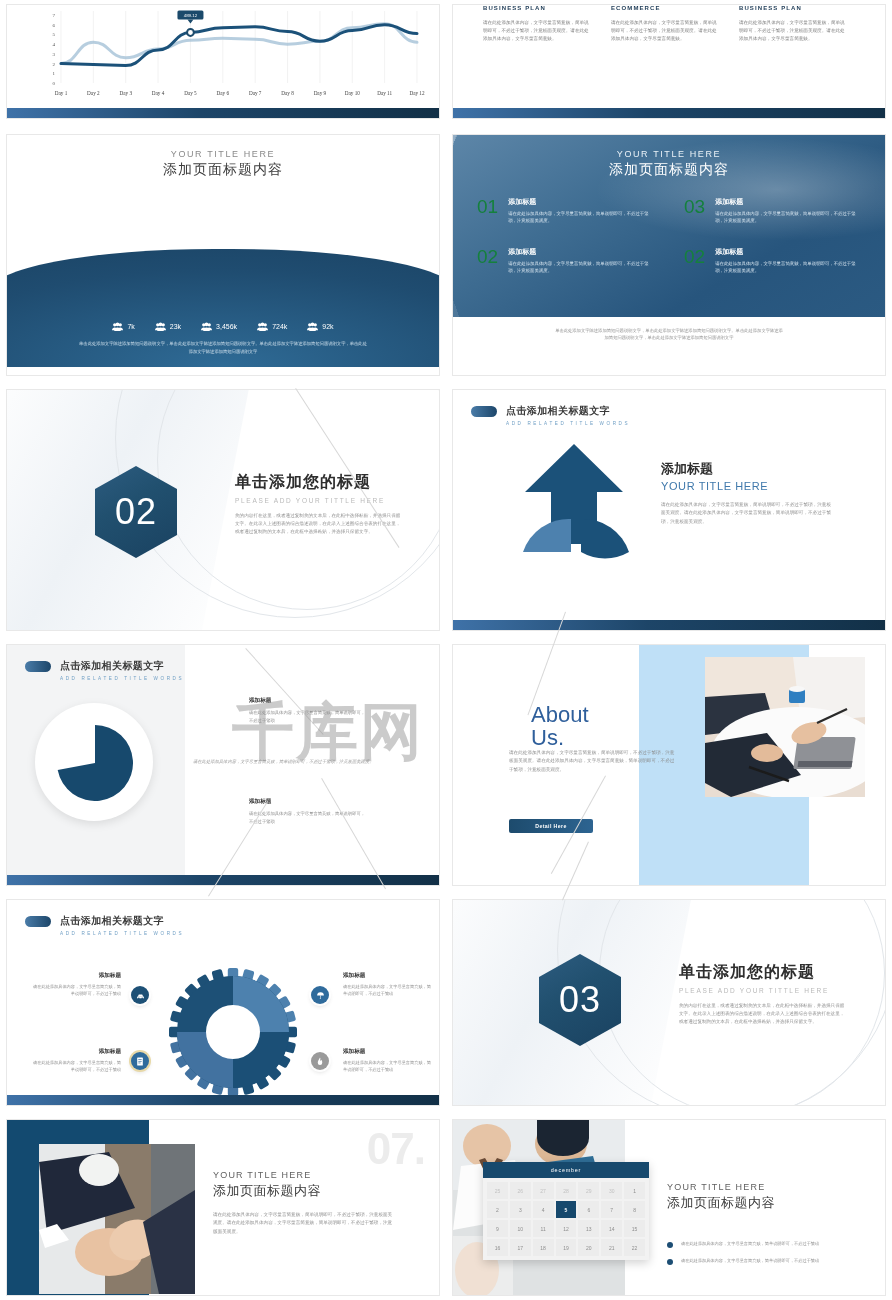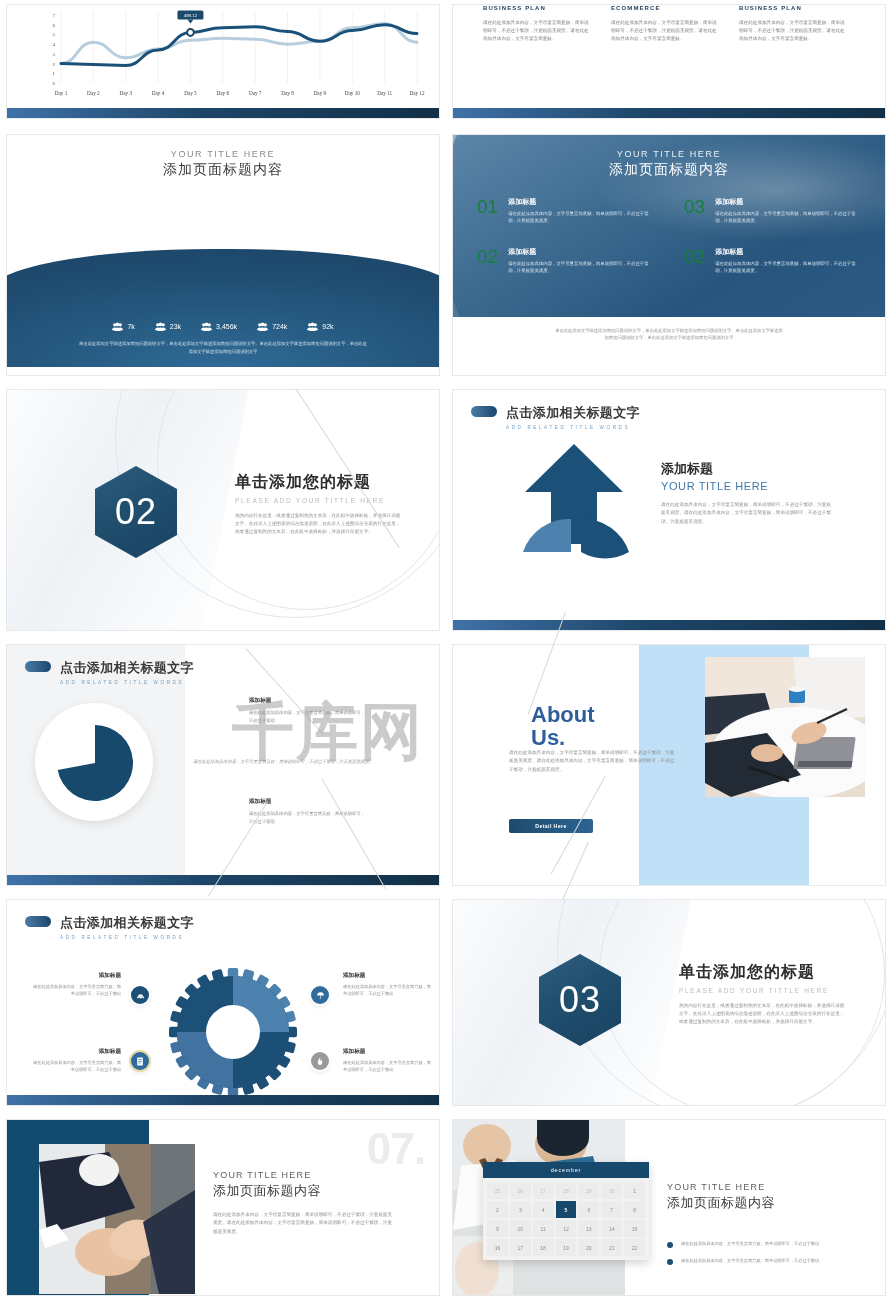--- a/index.html
+++ b/index.html
@@ -90,41 +90,41 @@
   }
   .hex span { font-size:36px; color:#fff; font-weight:300; letter-spacing:1px; }
   .hex-txt { position:absolute; }
   .hex-h { font-size:16px; font-weight:bold; color:#2e2e2e; letter-spacing:1px; }
   .hex-sub { font-size:6.5px; letter-spacing:1.7px; color:#b9b9b9; margin-top:4px; }
   .hex-p { font-size:4.6px; line-height:1.78; color:#8b8b8b; margin-top:8px; width:166px; }
 
   
   .hd { position:absolute; left:18px; top:14px; display:flex; align-items:flex-start; gap:9px; }
   .hd-pill { width:26px; height:11px; border-radius:6px; background:linear-gradient(90deg,#4a7ca8,#1c466a); margin-top:2px; }
-  .hd-cn { font-size:13px; font-weight:bold; color:#3a3a3a; letter-spacing:.4px; }
+  .hd-cn { font-size:10px; font-weight:bold; color:#3a3a3a; letter-spacing:.4px; }
   .hd-en { font-size:4.6px; letter-spacing:2.6px; color:#6f9ec4; margin-top:3px; }
 
   
   .s6-right { position:absolute; left:208px; top:70px; width:170px; }
   .s6-h { font-size:13px; font-weight:bold; color:#2f2f2f; }
   .s6-en { font-size:11px; color:#3f78ab; letter-spacing:.6px; margin-top:2px; }
   .s6-p { font-size:4.6px; line-height:1.8; color:#8b8b8b; margin-top:9px; }
 
   
   .s7-left { position:absolute; left:0; top:0; bottom:10px; width:178px; background:#f3f4f5; }
   .s7-circle { position:absolute; left:28px; top:58px; width:118px; height:118px; border-radius:50%; background:#fff;
                box-shadow:0 3px 10px rgba(0,0,0,.10); }
   .s7-blk { position:absolute; width:116px; }
   .s7-h { font-size:5.6px; font-weight:bold; color:#2f2f2f; margin-bottom:4px; }
   .s7-p { font-size:4.3px; line-height:1.75; color:#8b8b8b; }
   .s7-mid { position:absolute; left:186px; top:113px; width:206px; font-size:4.3px; line-height:1.8; color:#9a9a9a; font-style:italic; }
 
   
   .s8-band { position:absolute; left:186px; top:0; width:170px; bottom:0; background:#bfe0f7; }
-  .s8-title { position:absolute; left:78px; top:58px; width:92px; font-size:22px; font-weight:bold; color:#2f5f9b; line-height:1.05; }
+  .s8-title { position:absolute; left:78px; top:58px; width:92px; font-size:22px; font-weight:normal; color:#2f5f9b; line-height:1.05; }
   .s8-p { position:absolute; left:56px; top:104px; width:166px; font-size:4.6px; line-height:1.85; color:#8a8a8a; }
   .s8-btn { position:absolute; left:56px; top:174px; width:84px; height:14px; border-radius:2px;
             background:linear-gradient(90deg,#1d4b6d,#2d6491); color:#fff; font-size:5.2px; font-weight:bold;
             display:flex; align-items:center; justify-content:center; letter-spacing:.4px; }
   .s8-photo { position:absolute; left:252px; top:12px; width:160px; height:140px; overflow:hidden; }
 
   
   .g-blk { position:absolute; width:92px; }
   .g-h { font-size:5.6px; font-weight:bold; color:#2f2f2f; margin-bottom:3px; }
   .g-p { font-size:4.2px; line-height:1.7; color:#8e8e8e; }

